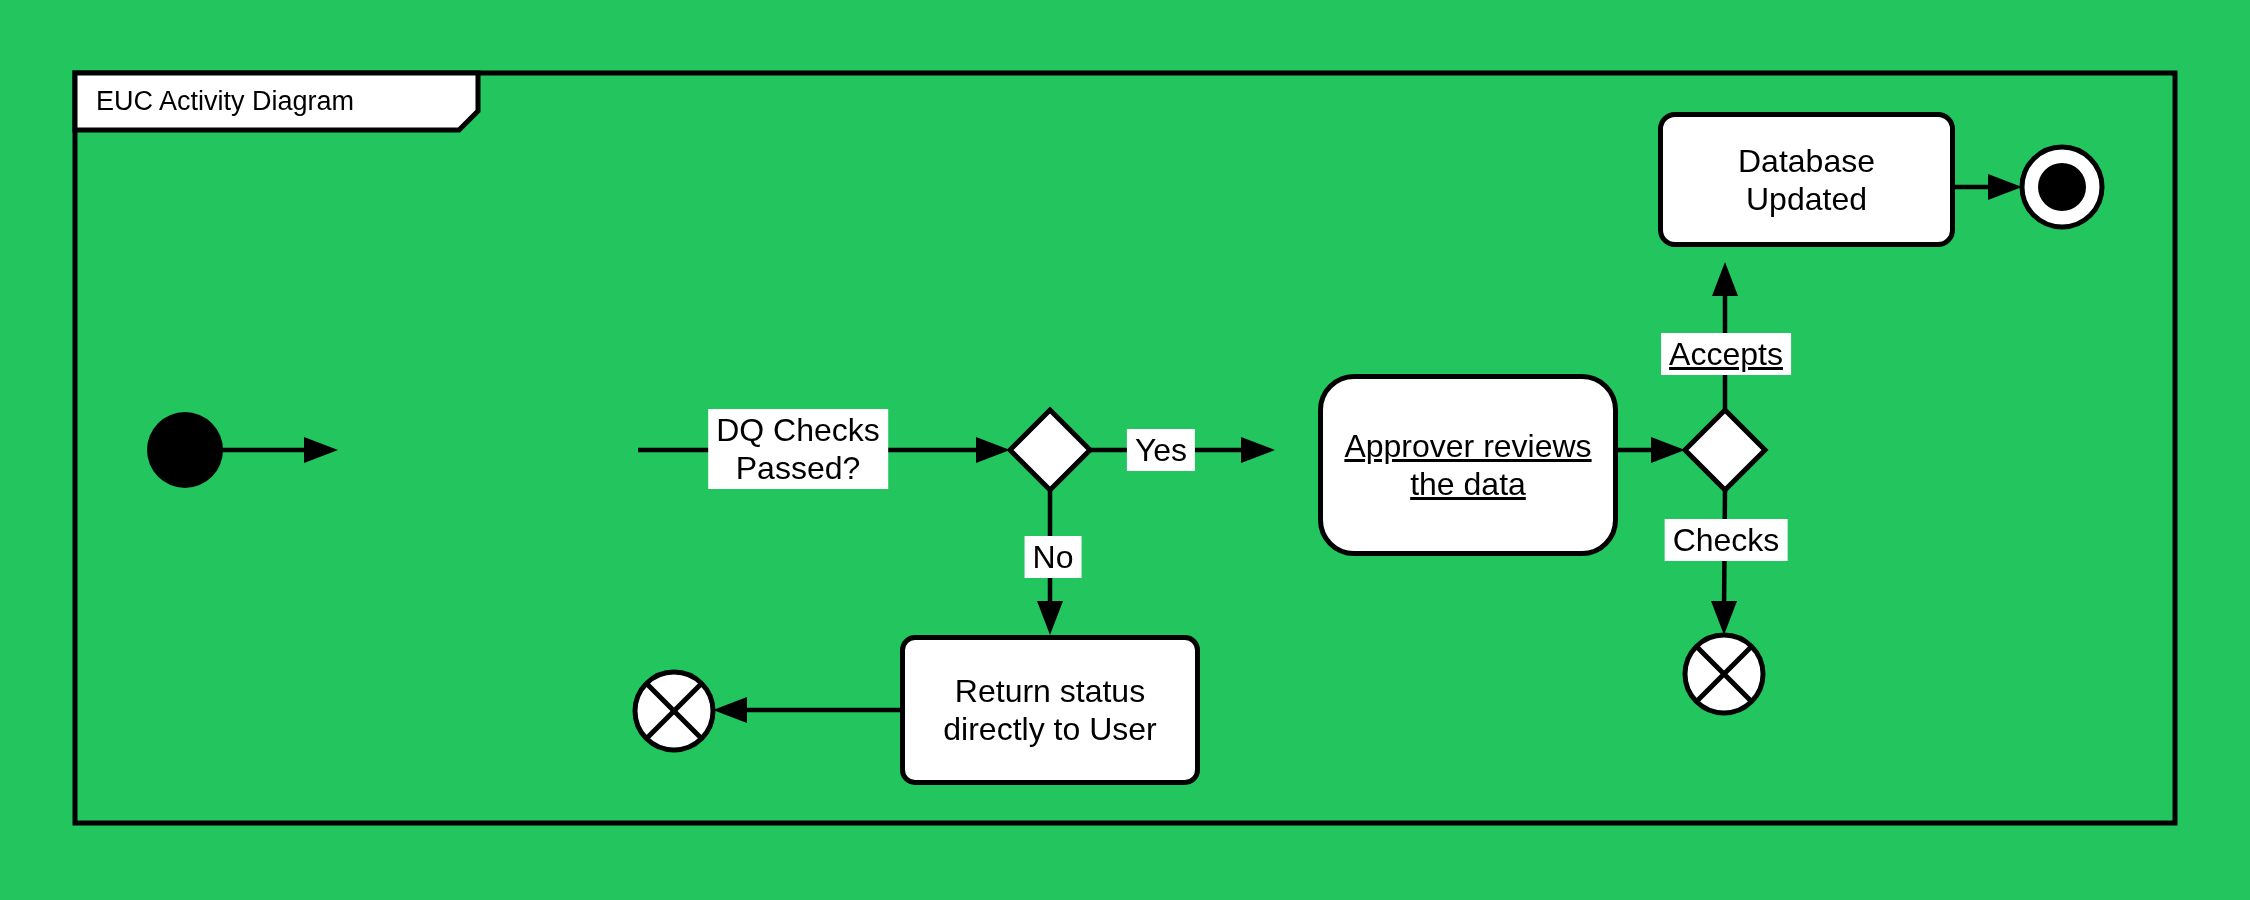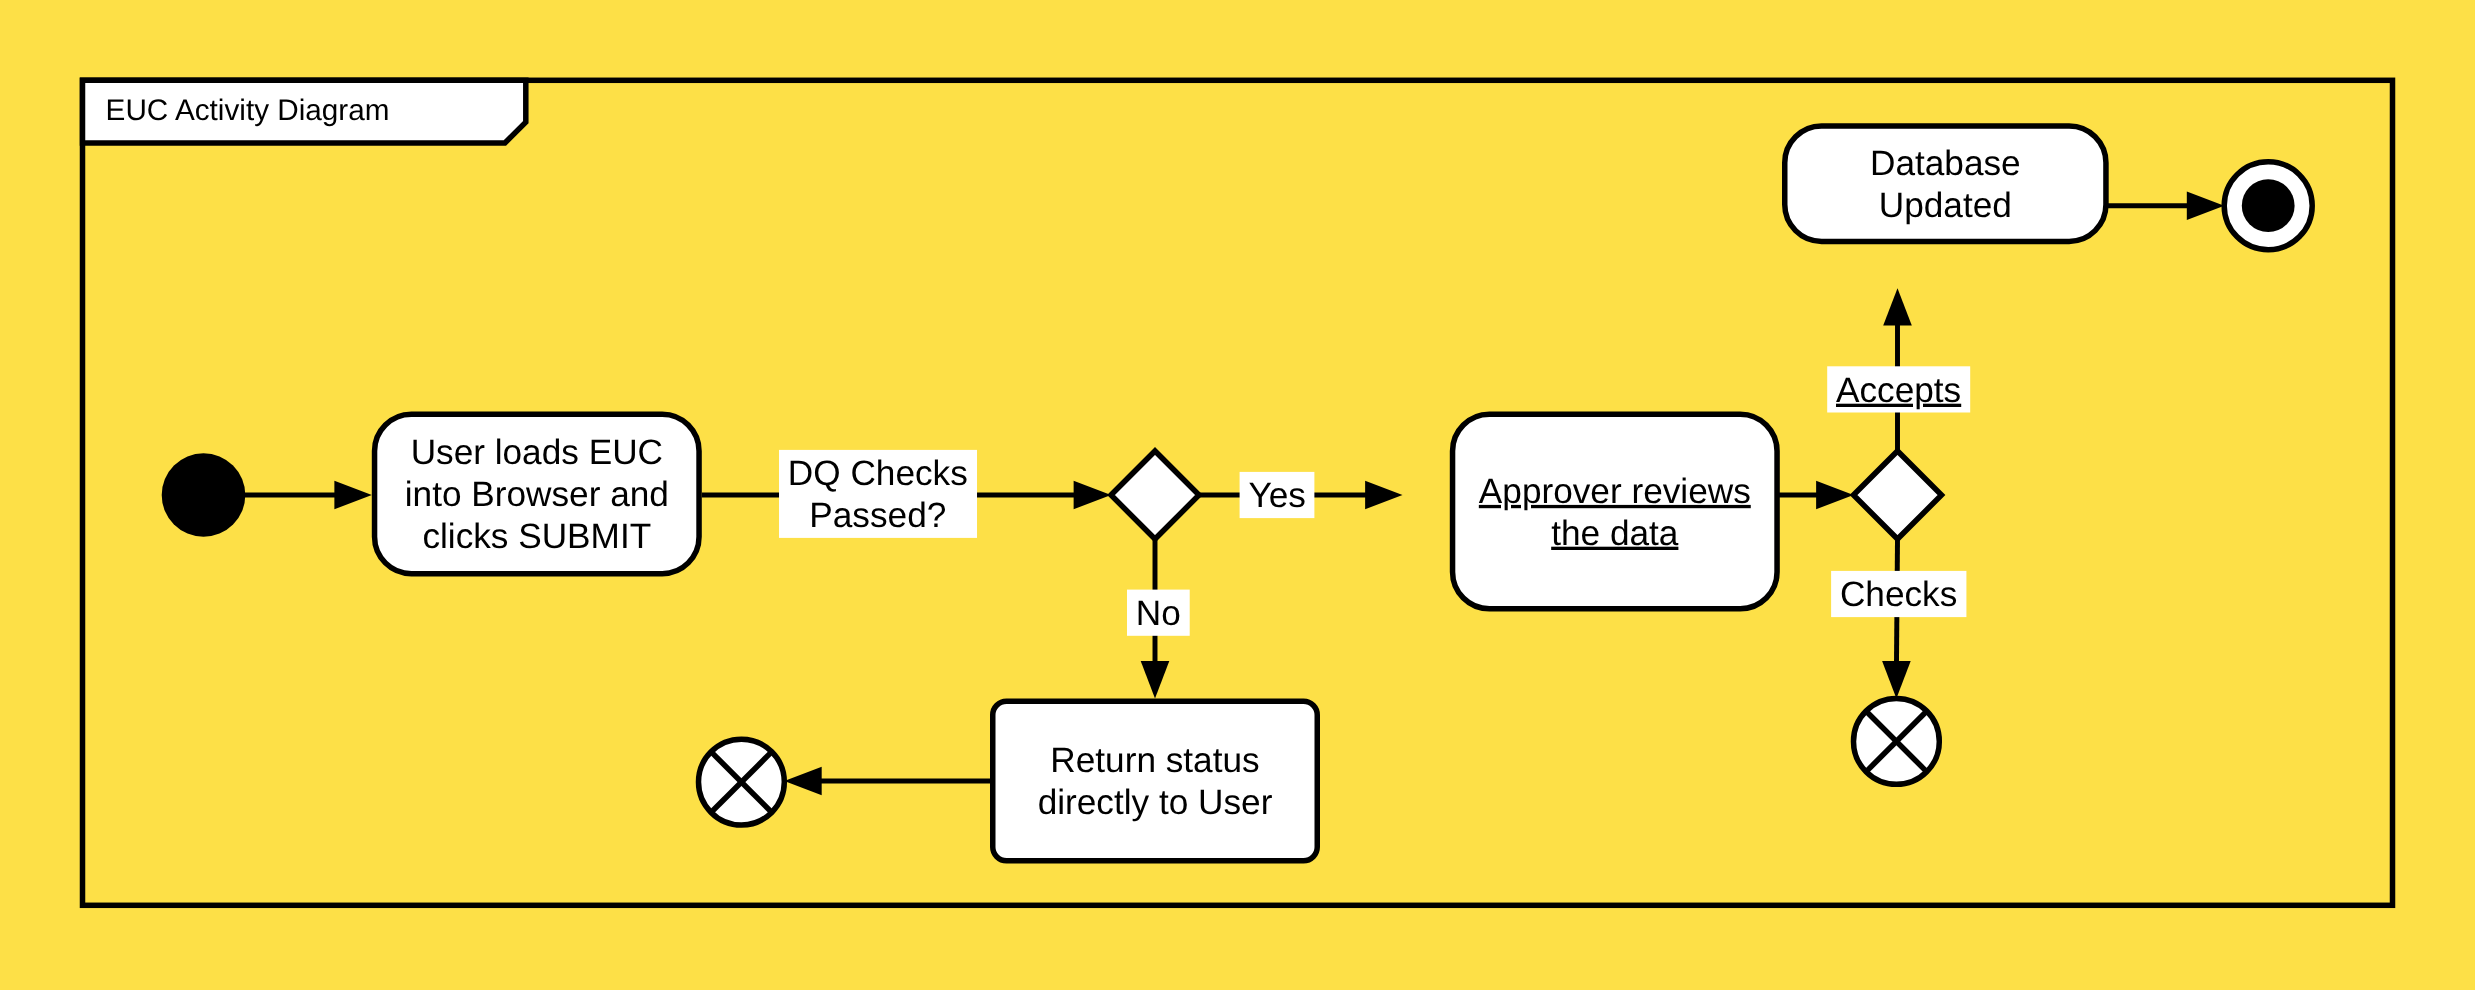--- a/index.html
+++ b/index.html
@@ -1,20 +1,20 @@
 <!DOCTYPE html>
 <html><head>
 <meta charset="utf-8">
 <style>
   html, body { margin: 0; padding: 0; background: #ffffff; }
   .canvas {
     position: relative;
     width: 2250px;
     height: 900px;
-    background: #fde047;
+    background: #22c55e;
     font-family: "Liberation Sans", sans-serif;
     color: #000000;
     overflow: hidden;
   }
   .canvas svg { position: absolute; left: 0; top: 0; }
 
   .frame-title {
     position: absolute;
     left: 96px;
     top: 101px;
@@ -32,21 +32,21 @@
     display: flex;
     align-items: center;
     justify-content: center;
     text-align: center;
     white-space: pre-line;
     font-size: 32px;
     line-height: 38px;
   }
   .node-user     { left: 338px;  top: 374px; width: 300px; height: 150px; }
   .node-approver { left: 1318px; top: 374px; width: 300px; height: 182px; text-decoration: underline; }
-  .node-database { left: 1620px; top: 112px; width: 297px; height: 110px; }
+  .node-database { left: 1658px; top: 112px; width: 297px; height: 135px; border-radius: 17px; }
   .node-return   { left: 900px;  top: 635px; width: 300px; height: 150px; border-radius: 15px; }
 
   .edge-label {
     position: absolute;
     transform: translate(-50%, -50%);
     background: #ffffff;
     padding: 2px 8px;
     font-size: 32px;
     line-height: 38px;
     text-align: center;
@@ -133,23 +133,20 @@
 
     <g>
       <circle cx="1724" cy="674" r="39" fill="#ffffff" stroke="#000000" stroke-width="5"></circle>
       <line x1="1697" y1="647" x2="1751" y2="701" stroke="#000000" stroke-width="5"></line>
       <line x1="1751" y1="647" x2="1697" y2="701" stroke="#000000" stroke-width="5"></line>
     </g>
   </svg>
 
   <div class="frame-title">EUC Activity Diagram</div>
 
-  <div class="node node-user">User loads EUC
-into Browser and
-clicks SUBMIT</div>
 
   <div class="node node-approver">Approver reviews
 the data</div>
 
   <div class="node node-database">Database
 Updated</div>
 
   <div class="node node-return">Return status
 directly to User</div>
 

